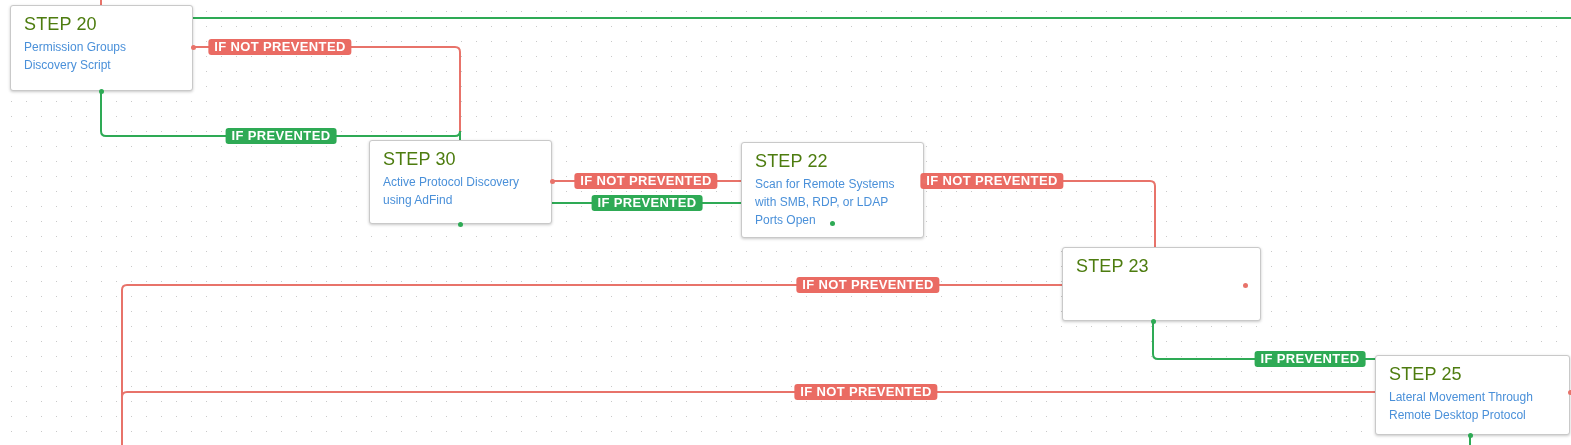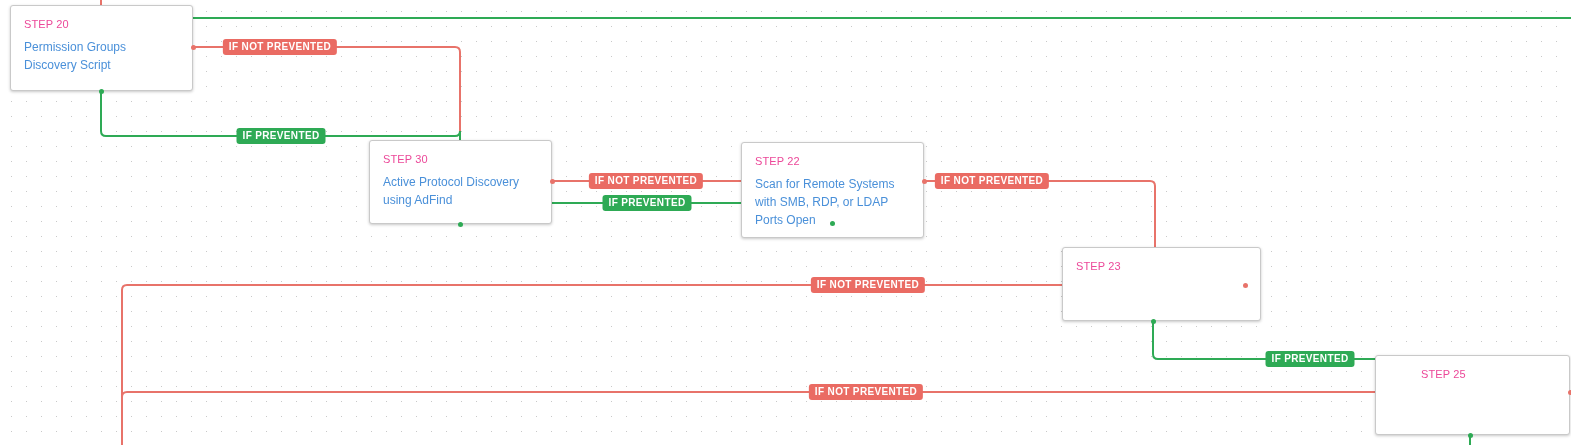--- a/index.html
+++ b/index.html
@@ -23,22 +23,22 @@
   .node{
     position:absolute;
     background:#ffffff;
     border:1px solid #c9c9c9;
     border-radius:3px;
     box-sizing:border-box;
     box-shadow:0 1px 3px rgba(0,0,0,0.22);
     z-index:5;
   }
   .node-title{
-    color:#ec4899;
-    font-size:11px;
+    color:#4d7c0f;
+    font-size:18px;
     line-height:14px;
     padding:11px 13px 0 13px;
     letter-spacing:0.15px;
   }
   .node-body{
     color:#4a90d9;
     font-size:12px;
     line-height:18px;
     padding:7px 13px 11px 13px;
   }
@@ -48,21 +48,21 @@
     width:5px;height:5px;
     border-radius:50%;
     z-index:9;
   }
   .port-red{background:#e8736a;}
   .port-green{background:#2eaa55;}
 
   .elabel{
     position:absolute;
     transform:translate(-50%,-50%);
-    font-size:10px;
+    font-size:13px;
     font-weight:bold;
     letter-spacing:0.35px;
     color:#ffffff;
     padding:3px 6px 3px 6px;
     border-radius:3px;
     white-space:nowrap;
     line-height:10px;
     z-index:8;
   }
   .elabel-red{background:#ea6b63;}
@@ -118,22 +118,23 @@
   </div>
   <span class="port port-red" style="left:922px;top:178.5px;"></span>
   <span class="port port-green" style="left:829.5px;top:220.5px;"></span>
 
   <div class="node" style="left:1062px;top:247px;width:199px;height:74px;">
     <div class="node-title">STEP 23</div>
   </div>
   <span class="port port-red" style="left:1243px;top:282.5px;"></span>
   <span class="port port-green" style="left:1150.5px;top:318.5px;"></span>
 
-  <div class="node" style="left:1375px;top:355px;width:195px;height:80px;padding-left:32px;">
+  <div class="node" style="left:1375px;top:355px;width:195px;height:80px;">
     <div class="node-title">STEP 25</div>
+    <div class="node-body">Lateral Movement Through Remote Desktop Protocol</div>
   </div>
   <span class="port port-red" style="left:1568px;top:389.5px;"></span>
   <span class="port port-green" style="left:1467.5px;top:432.5px;"></span>
 
   <div class="elabel elabel-red" style="left:280px;top:47px;">IF NOT PREVENTED</div>
 
   <div class="elabel elabel-green" style="left:281px;top:136px;">IF PREVENTED</div>
 
   <div class="elabel elabel-red" style="left:646px;top:181px;">IF NOT PREVENTED</div>
 

